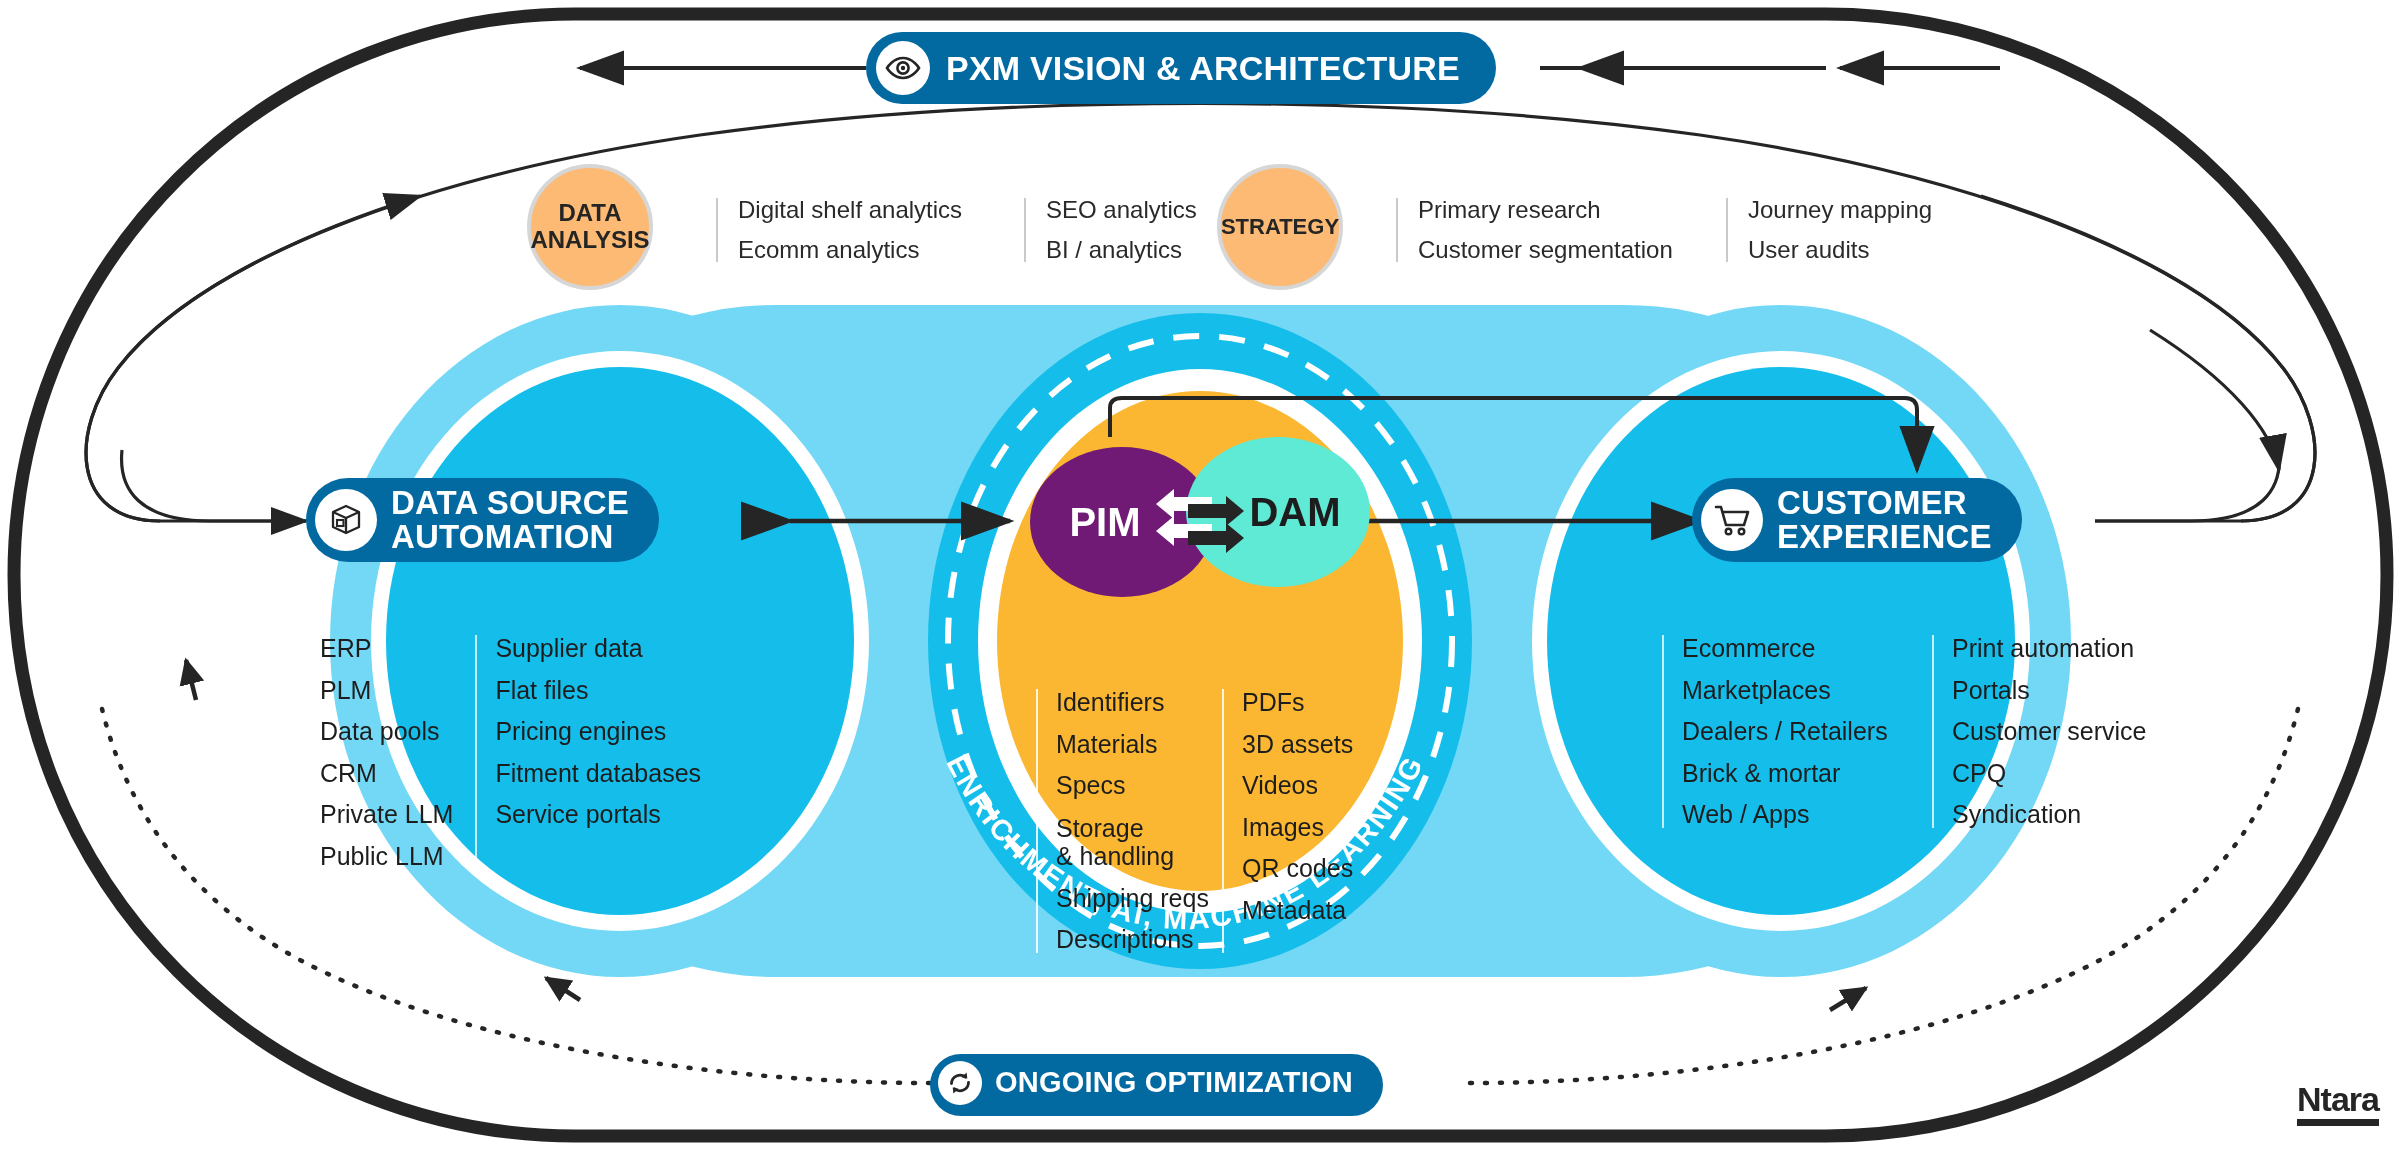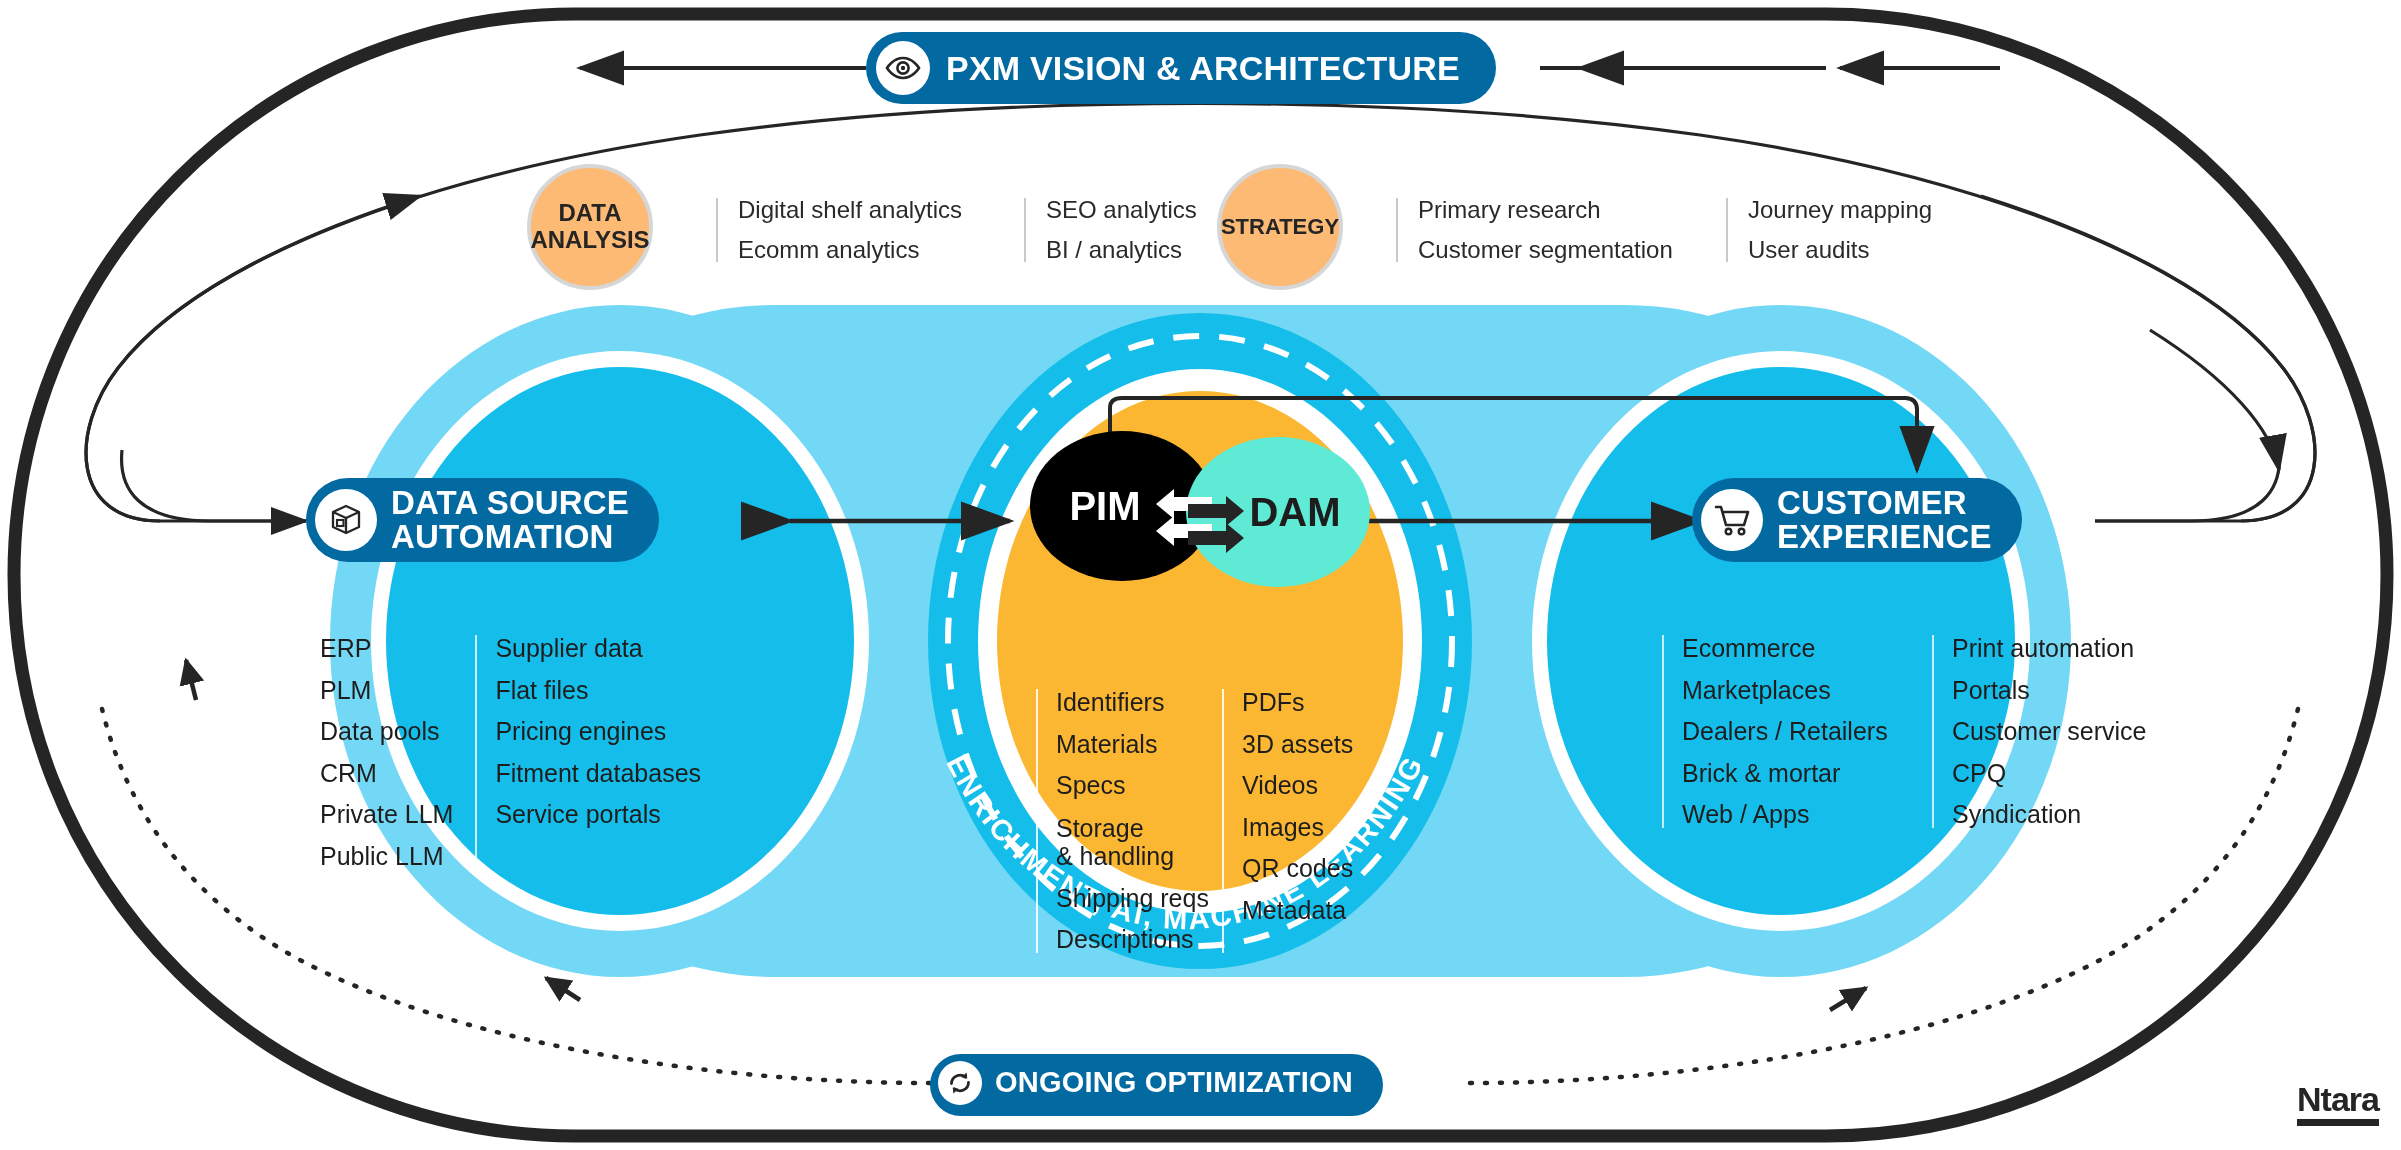--- a/index.html
+++ b/index.html
@@ -42,21 +42,21 @@
   
   .listgroup{position:absolute;display:flex;}
   .listgroup .col{border-left:2px solid rgba(255,255,255,.75);padding-left:18px;}
   .listgroup .col .li{font-size:25px;color:#1d1d1d;line-height:1.06;margin-bottom:15px;white-space:nowrap;}
   .listgroup .col .li.two{white-space:normal;}
   .listgroup .col .li:last-child{margin-bottom:0;}
   .listgroup.yellow .col{border-left-color:rgba(255,255,255,.85);margin-top:44px;}
 
   
   .nodecirc{position:absolute;border-radius:50%;display:flex;align-items:center;justify-content:center;font-weight:700;font-size:40px;}
-  #pim{left:1030px;top:431px;width:150px;height:150px;background:#000000;color:#fff;padding-right:34px;}
+  #pim{left:1030px;top:447px;width:150px;height:150px;background:#701a75;color:#fff;padding-right:34px;}
   #dam{left:1186px;top:437px;width:150px;height:150px;background:#5eead4;color:#1d1d1d;padding-left:34px;}
 
   .logo{position:absolute;right:22px;bottom:24px;text-align:center;}
   .logo .word{font-size:34px;font-weight:700;color:#252525;letter-spacing:-1px;line-height:1;}
   .logo .bar{height:7px;background:#252525;margin-top:3px;}
 </style>
 </head>
 <body>
 
 <div id="stage">

